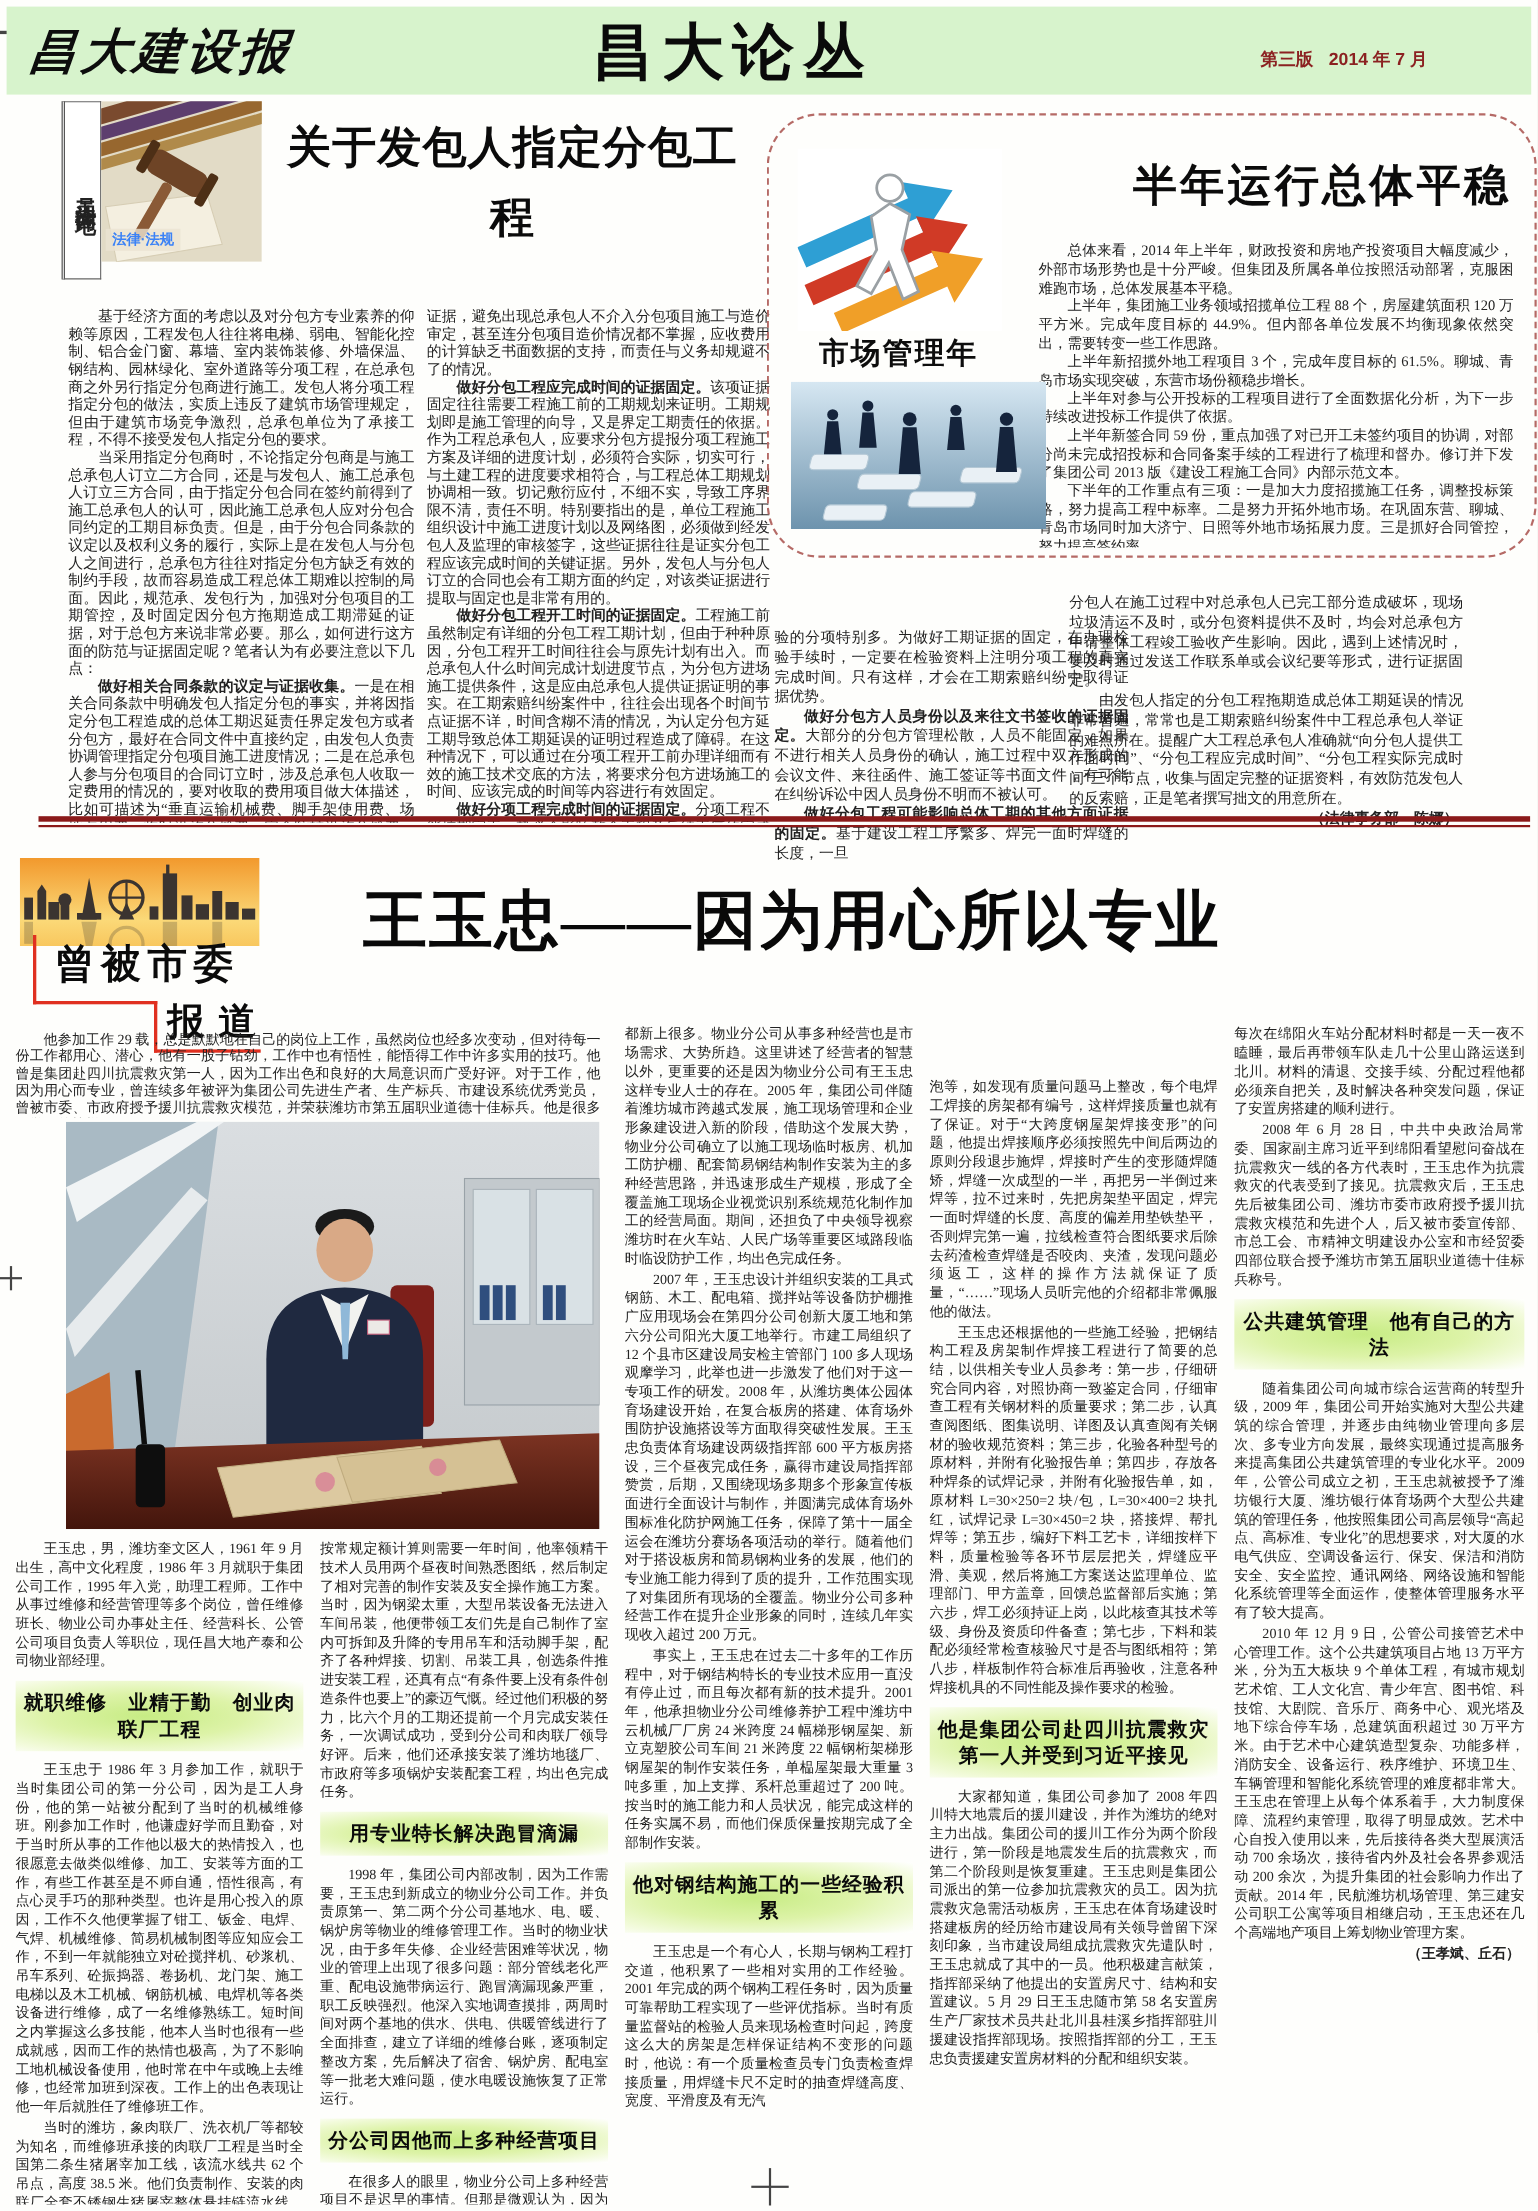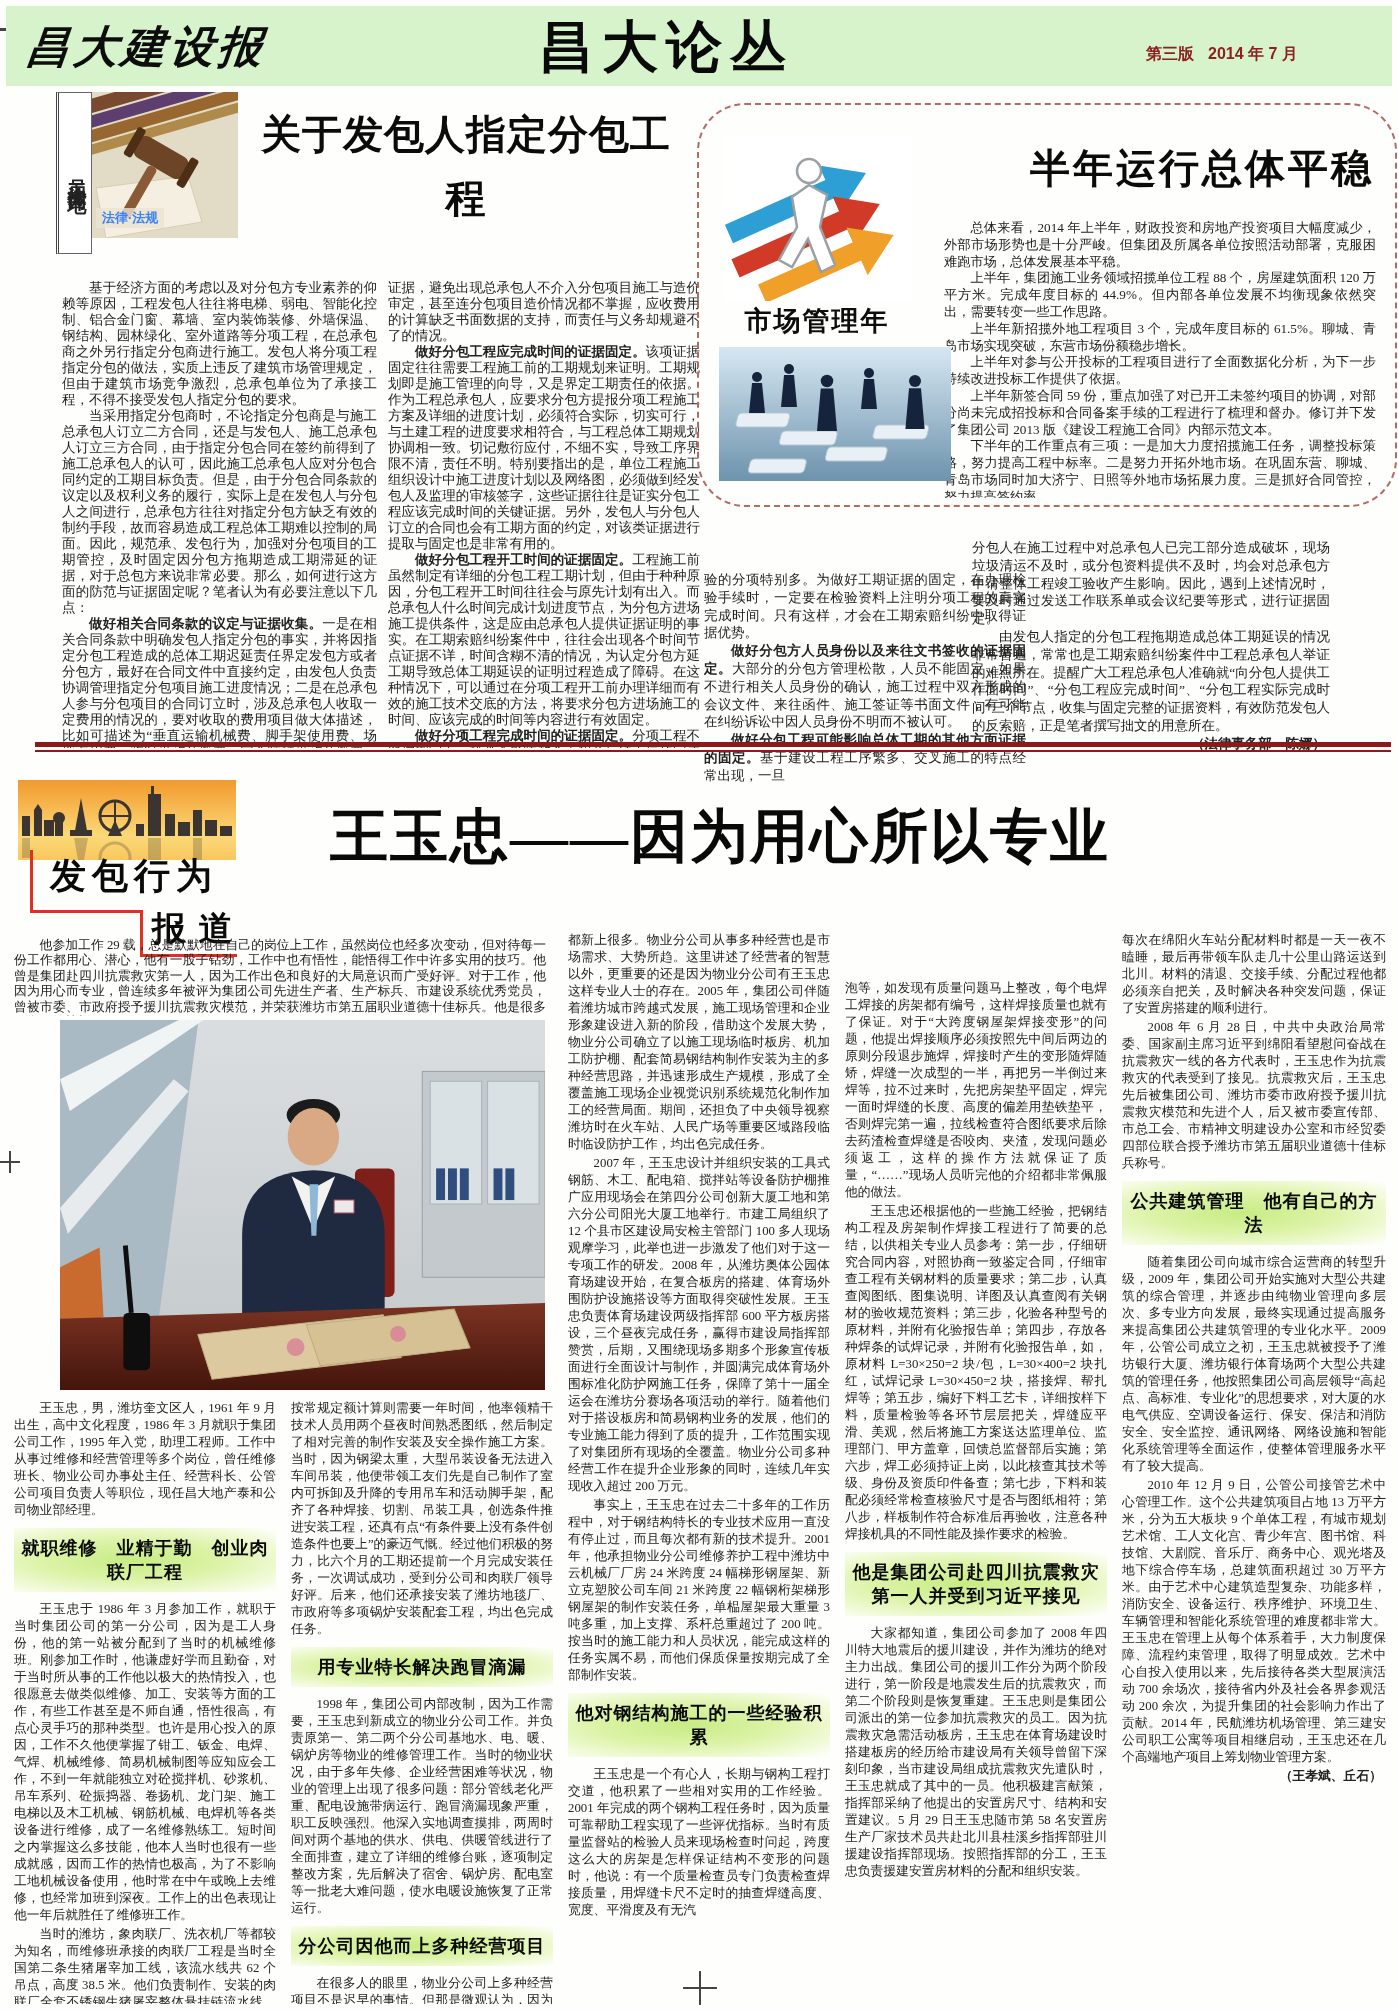--- a/index.html
+++ b/index.html
@@ -124,21 +124,21 @@
   <div class="law-col colB">
     <p class="cont"><span>证据，避免出现总承包人不介入分包项目施工与造价审定，甚至连分包项目造价情况都不掌握，应收费用的计算缺乏书面数据的支持，而责任与义务却规避不了的情况。</span></p>
     <p><b>做好分包工程应完成时间的证据固定。</b><span>该项证据固定往往需要工程施工前的工期规划来证明。工期规划即是施工管理的向导，又是界定工期责任的依据。作为工程总承包人，应要求分包方提报分项工程施工方案及详细的进度计划，必须符合实际，切实可行，与土建工程的进度要求相符合，与工程总体工期规划协调相一致。切记敷衍应付，不细不实，导致工序界限不清，责任不明。特别要指出的是，单位工程施工组织设计中施工进度计划以及网络图，必须做到经发包人及监理的审核签字，这些证据往往是证实分包工程应该完成时间的关键证据。另外，发包人与分包人订立的合同也会有工期方面的约定，对该类证据进行提取与固定也是非常有用的。</span></p>
     <p><b>做好分包工程开工时间的证据固定。</b><span>工程施工前虽然制定有详细的分包工程工期计划，但由于种种原因，分包工程开工时间往往会与原先计划有出入。而总承包人什么时间完成计划进度节点，为分包方进场施工提供条件，这是应由总承包人提供证据证明的事实。在工期索赔纠纷案件中，往往会出现各个时间节点证据不详，时间含糊不清的情况，为认定分包方延工期导致总体工期延误的证明过程造成了障碍。在这种情况下，可以通过在分项工程开工前办理详细而有效的施工技术交底的方法，将要求分包方进场施工的时间、应该完成的时间等内容进行有效固定。</span></p>
     <p><b>做好分项工程完成时间的证据固定。</b><span>分项工程不能按期完工，势必会影响整个工程及后续工序的完成时间，特别是关键线路上分项工程的完成时间，均需进行有效固定。在工程施工中需要办理质量检</span></p>
   </div>
 
   <div class="law-col colC">
     <p class="cont"><span>验的分项特别多。为做好工期证据的固定，在办理检验手续时，一定要在检验资料上注明分项工程的真实完成时间。只有这样，才会在工期索赔纠纷中取得证据优势。</span></p>
     <p><b>做好分包方人员身份以及来往文书签收的证据固定。</b><span>大部分的分包方管理松散，人员不能固定，如果不进行相关人员身份的确认，施工过程中双方形成的会议文件、来往函件、施工签证等书面文件，有可能在纠纷诉讼中因人员身份不明而不被认可。</span></p>
-    <p><b>做好分包工程可能影响总体工期的其他方面证据的固定。</b><span>基于建设工程工序繁多、交叉施工的特点经常出现，一旦</span></p>
+    <p><b>做好分包工程可能影响总体工期的其他方面证据的固定。</b><span>基于建设工程工序繁多、焊完一面时焊缝的长度，一旦</span></p>
   </div>
 
   <div class="law-col colD">
     <p class="cont"><span>分包人在施工过程中对总承包人已完工部分造成破坏，现场垃圾清运不及时，或分包资料提供不及时，均会对总承包方申请整体工程竣工验收产生影响。因此，遇到上述情况时，要及时通过发送工作联系单或会议纪要等形式，进行证据固定。</span></p>
     <p><span>由发包人指定的分包工程拖期造成总体工期延误的情况非常普遍，常常也是工期索赔纠纷案件中工程总承包人举证的难点所在。提醒广大工程总承包人准确就“向分包人提供工作面时间”、“分包工程应完成时间”、“分包工程实际完成时间”三个节点，收集与固定完整的证据资料，有效防范发包人的反索赔，正是笔者撰写拙文的用意所在。</span></p>
     <p class="byline">（法律事务部　陈娜）</p>
   </div>
 
   <div class="mbox">
     <svg class="arrows" viewBox="0 0 186 166">
@@ -243,21 +243,21 @@
       <rect x="4" y="36" width="8" height="20"></rect>
         <polygon points="56,56 63,18 70,56"></polygon>
       <rect x="130" y="14" width="13" height="42"></rect>
         <circle cx="97" cy="36" r="15" fill="none" stroke="#3b3430" stroke-width="3"></circle>
       <rect x="175" y="30" width="9" height="26"></rect>
     </g>
   </svg>
 
   <div class="redA"></div>
   <div class="redB"></div>
-  <div class="flabel1">发包行为</div>
+  <div class="flabel1">曾被市委</div>
   <div class="flabel2">报 道</div>
 
   <div class="fhead">王玉忠——因为用心所以专业</div>
 
   <div class="intro">
     <p>他参加工作 29 载，总是默默地在自己的岗位上工作，虽然岗位也经多次变动，但对待每一份工作都用心、潜心，他有一股子钻劲，工作中也有悟性，能悟得工作中许多实用的技巧。他曾是集团赴四川抗震救灾第一人，因为工作出色和良好的大局意识而广受好评。对于工作，他因为用心而专业，曾连续多年被评为集团公司先进生产者、生产标兵、市建设系统优秀党员，曾被市委、市政府授予援川抗震救灾模范，并荣获潍坊市第五届职业道德十佳标兵。他是很多人学习的榜样。</p>
   </div>
 
   <svg class="photo" viewBox="0 0 490 374">
     <defs>

